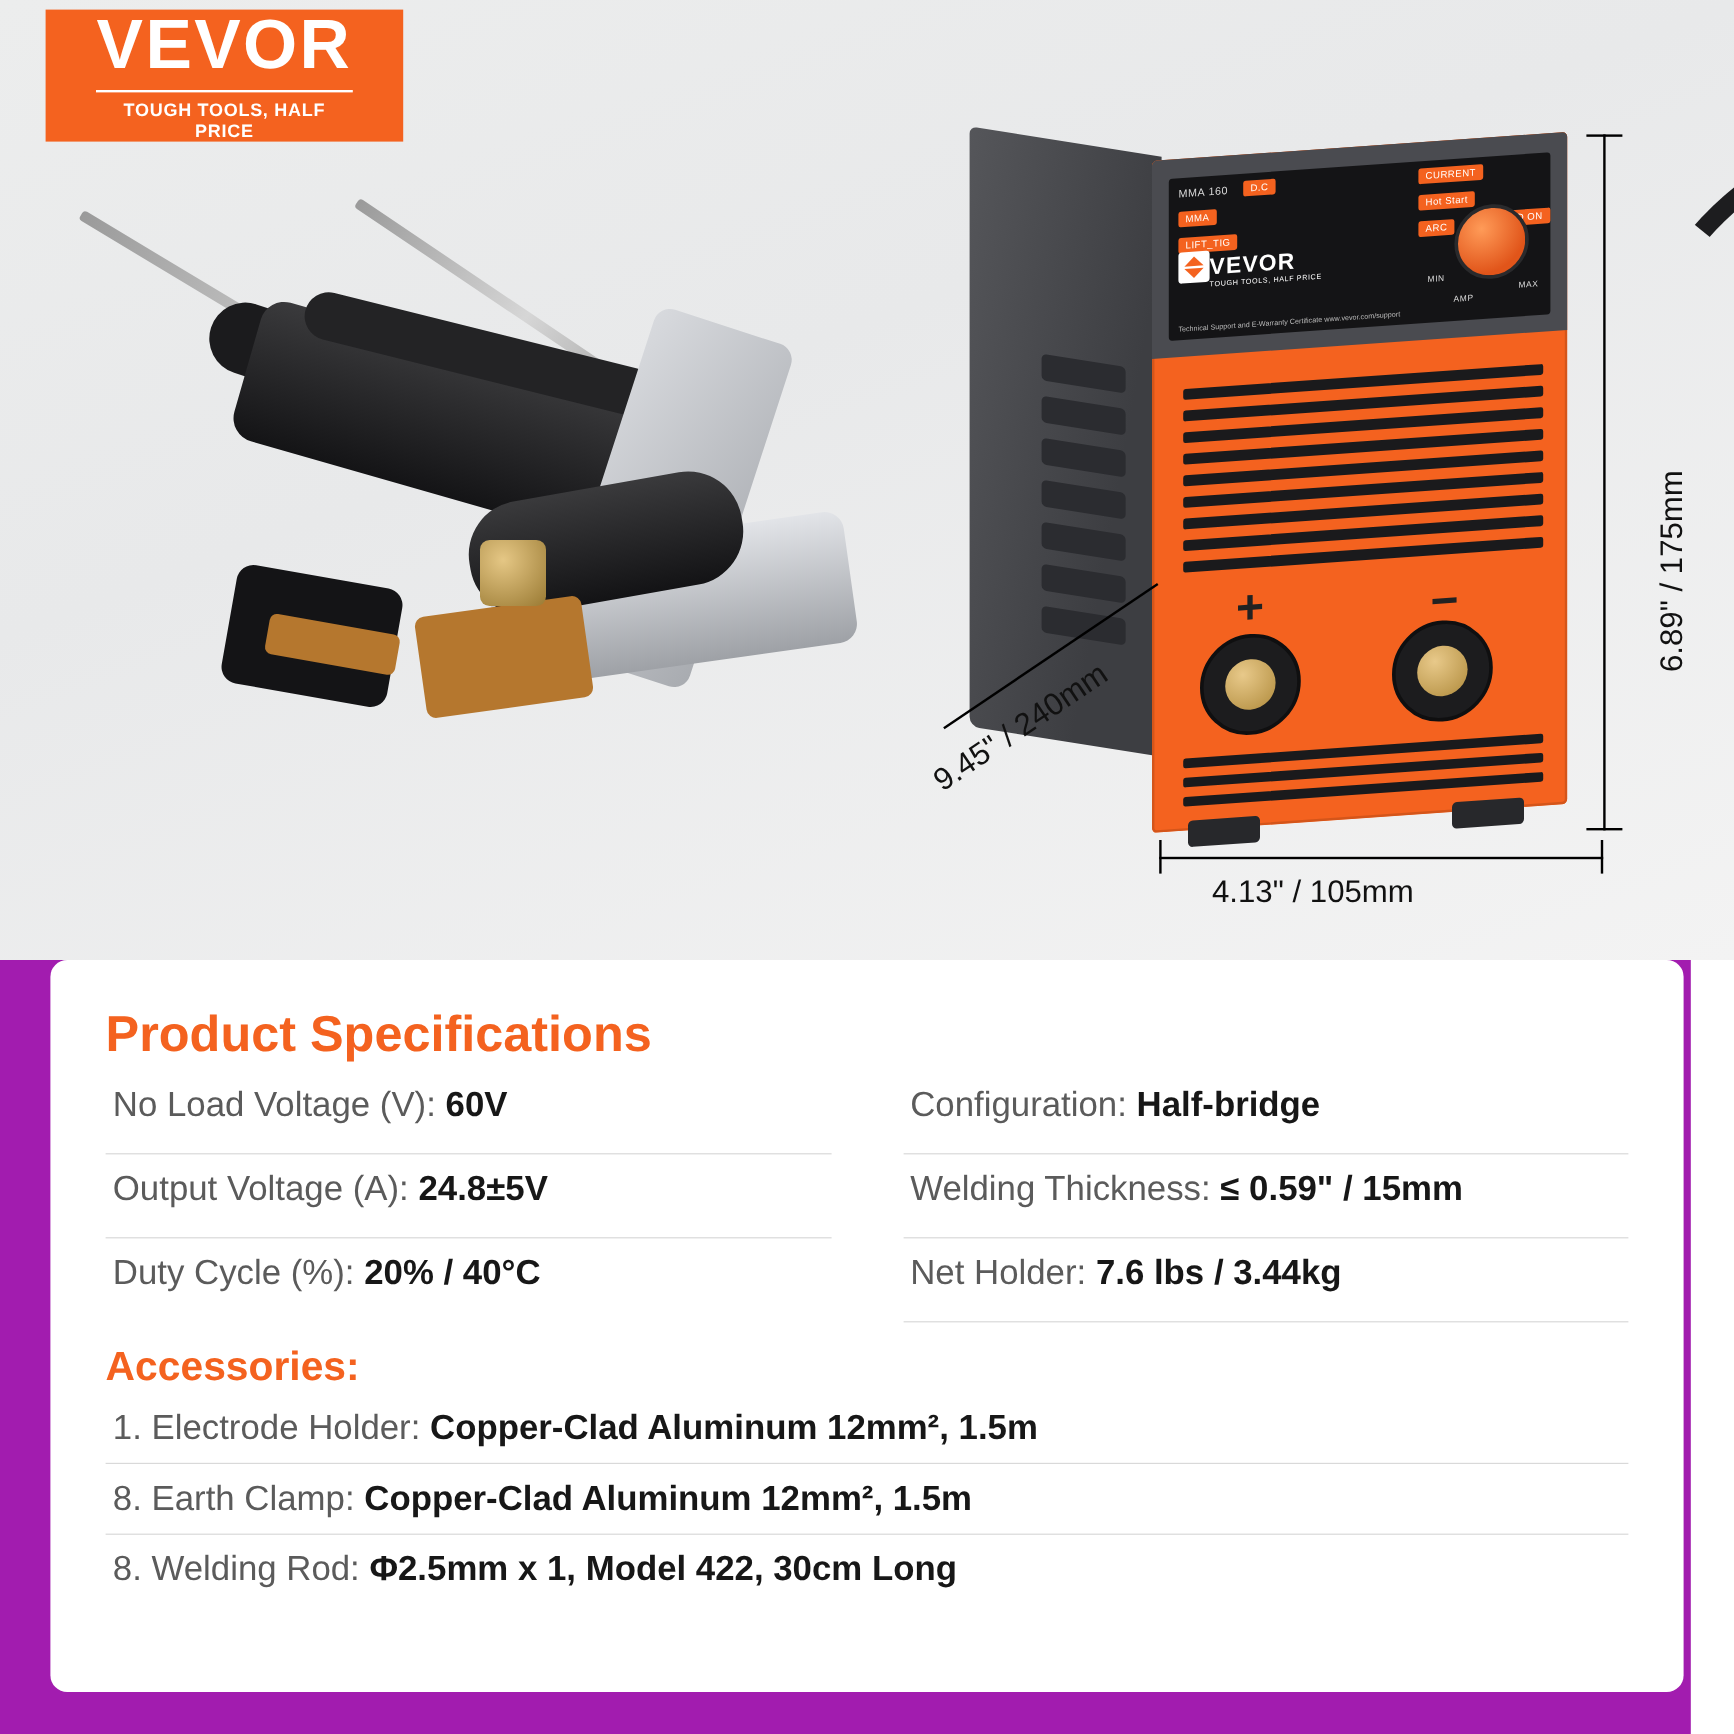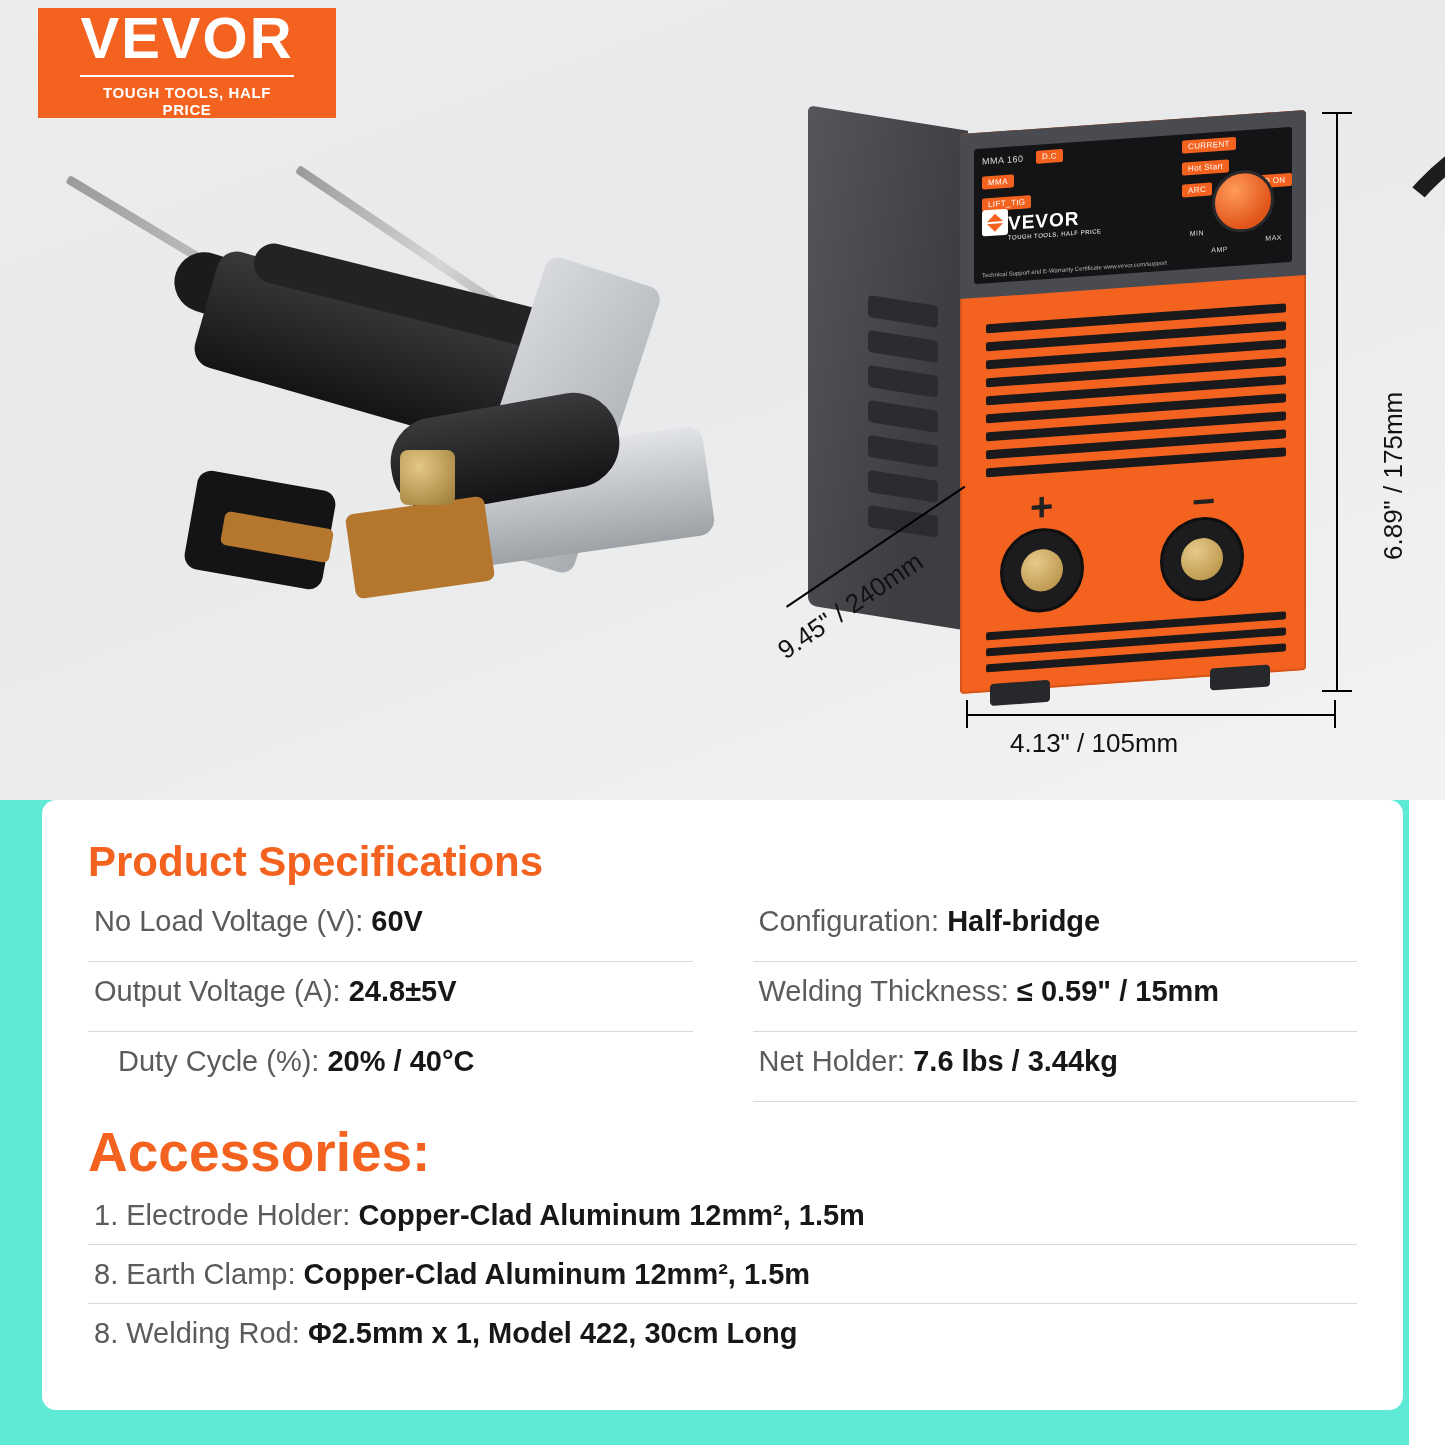--- a/index.html
+++ b/index.html
@@ -2,21 +2,21 @@
 <html><head>
 <meta charset="utf-8">
 <style>
   * { box-sizing: border-box; margin: 0; padding: 0; }
   html, body {
     width: 1445px; height: 1445px;
     font-family: "Liberation Sans", sans-serif;
     background: #ffffff;
     overflow: hidden;
   }
-  .page { position: relative; width: 1409px; height: 1445px; background: #5eead4; }
+  .page { position: relative; width: 1409px; height: 1445px; background: #a21caf; }
 
   
   .photo-area {
     position: absolute; left: 0; top: 0; width: 1445px; height: 800px;
     background: linear-gradient(160deg,#eceded 0%, #e8e9ea 40%, #f3f3f3 100%);
     overflow: hidden;
   }
 
   
   .logo-badge {
@@ -160,21 +160,21 @@
   }
   .cols { display: flex; gap: 0; }
   .col { width: 50%; padding-right: 30px; }
   .col.right { padding-right: 0; padding-left: 30px; }
   .spec-row {
     border-bottom: 1px solid #d9d9d9; padding: 13px 2px 23px 6px;
     font-size: 29px; color: #5b5b5b; white-space: nowrap; overflow: hidden;
   }
   .spec-row b { color: #171717; font-weight: bold; }
   .acc-title {
-    color: #f4621f; font-size: 55px; font-weight: bold; margin: 18px 0 2px 0;
+    color: #f4621f; font-size: 34px; font-weight: bold; margin: 18px 0 2px 0;
   }
   .acc-row {
     border-bottom: 1px solid #d9d9d9; padding: 13px 2px 12px 6px;
     font-size: 29px; color: #5b5b5b; white-space: nowrap;
   }
   .acc-row b { color: #171717; font-weight: bold; }
 </style>
 </head>
 <body>
 
@@ -298,21 +298,21 @@
     <div class="cols">
       <div class="col">
         <div class="spec-row">
           <span>No Load Voltage (V):</span>
           <b>60V</b>
         </div>
         <div class="spec-row">
           <span>Output Voltage (A):</span>
           <b>24.8±5V</b>
         </div>
-        <div class="spec-row" style="border-bottom:none;margin-left:24px;">
+        <div class="spec-row" style="border-bottom:none;">
           <span>Duty Cycle (%):</span>
           <b>20% / 40°C</b>
         </div>
       </div>
 
       <div class="col right">
         <div class="spec-row">
           <span>Configuration:</span>
           <b>Half-bridge</b>
         </div>

